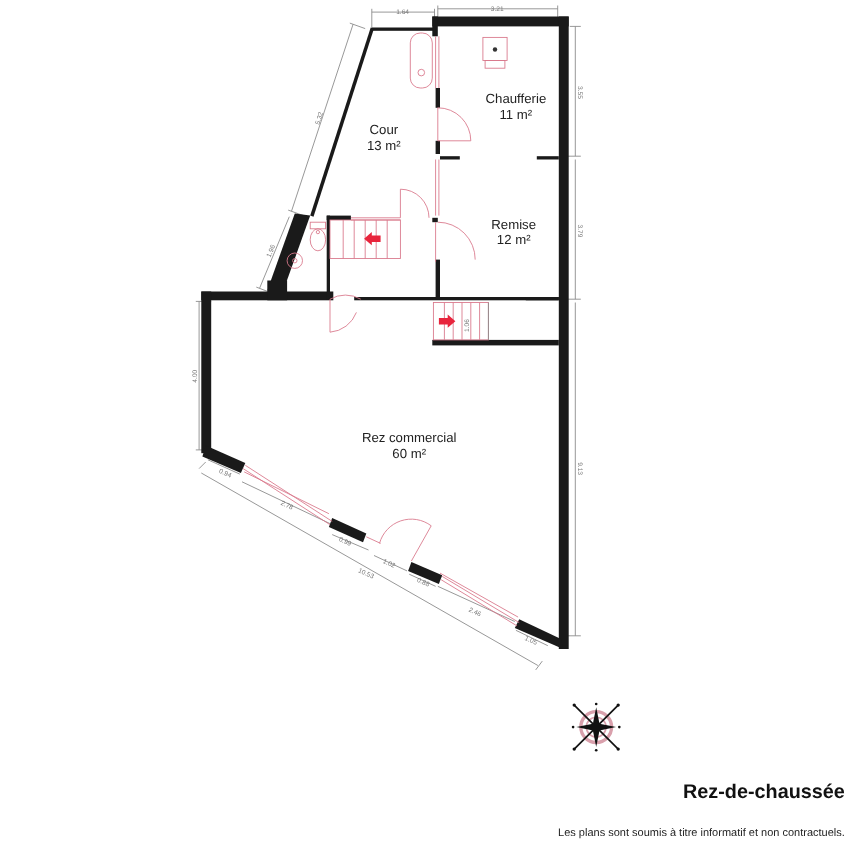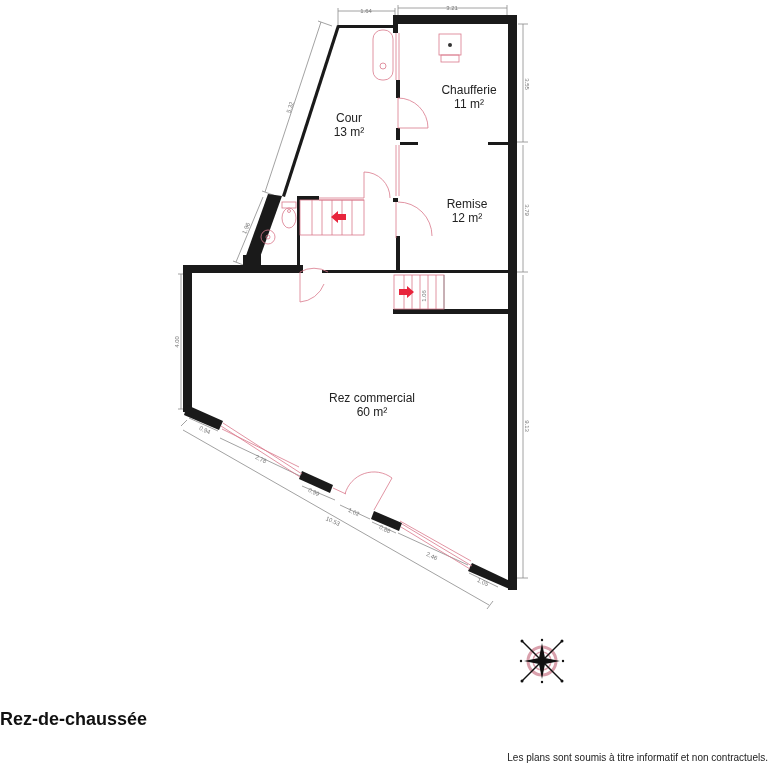--- a/index.html
+++ b/index.html
@@ -4,21 +4,21 @@
 <style>
   html, body { margin:0; padding:0; background:#ffffff; }
   body { width:768px; height:768px; position:relative; overflow:hidden; font-family:"Liberation Sans", sans-serif; }
   #plan { position:absolute; left:0; top:0; width:768px; height:768px; }
   .room-label { font-family:"Liberation Sans", sans-serif; font-size:12px; fill:#222; text-anchor:middle; }
   .dim { font-family:"Liberation Sans", sans-serif; font-size:6px; fill:#777; text-anchor:middle; }
   .wall { fill:#1a1a1a; }
   .dimline { stroke:#8a8a8a; stroke-width:0.8; fill:none; }
   .pink { stroke:#d9798c; stroke-width:0.8; fill:none; }
   .pinkfill { fill:#e8243c; }
-  #title { position:absolute; left:0; width:768px; top:709px; text-align:left; font-size:18px; font-weight:bold; color:#111; }
+  #title { position:absolute; left:0; width:768px; top:709px; text-align:right; font-size:18px; font-weight:bold; color:#111; }
   #disclaimer { position:absolute; left:0; width:768px; top:752px; text-align:right; font-size:10px; color:#222; }
 </style>
 </head>
 <body>
 
 <svg id="plan" viewBox="0 0 768 768" xmlns="http://www.w3.org/2000/svg">
 
   <g>
 
     <line class="dimline" x1="338" y1="11" x2="395" y2="11"></line>

